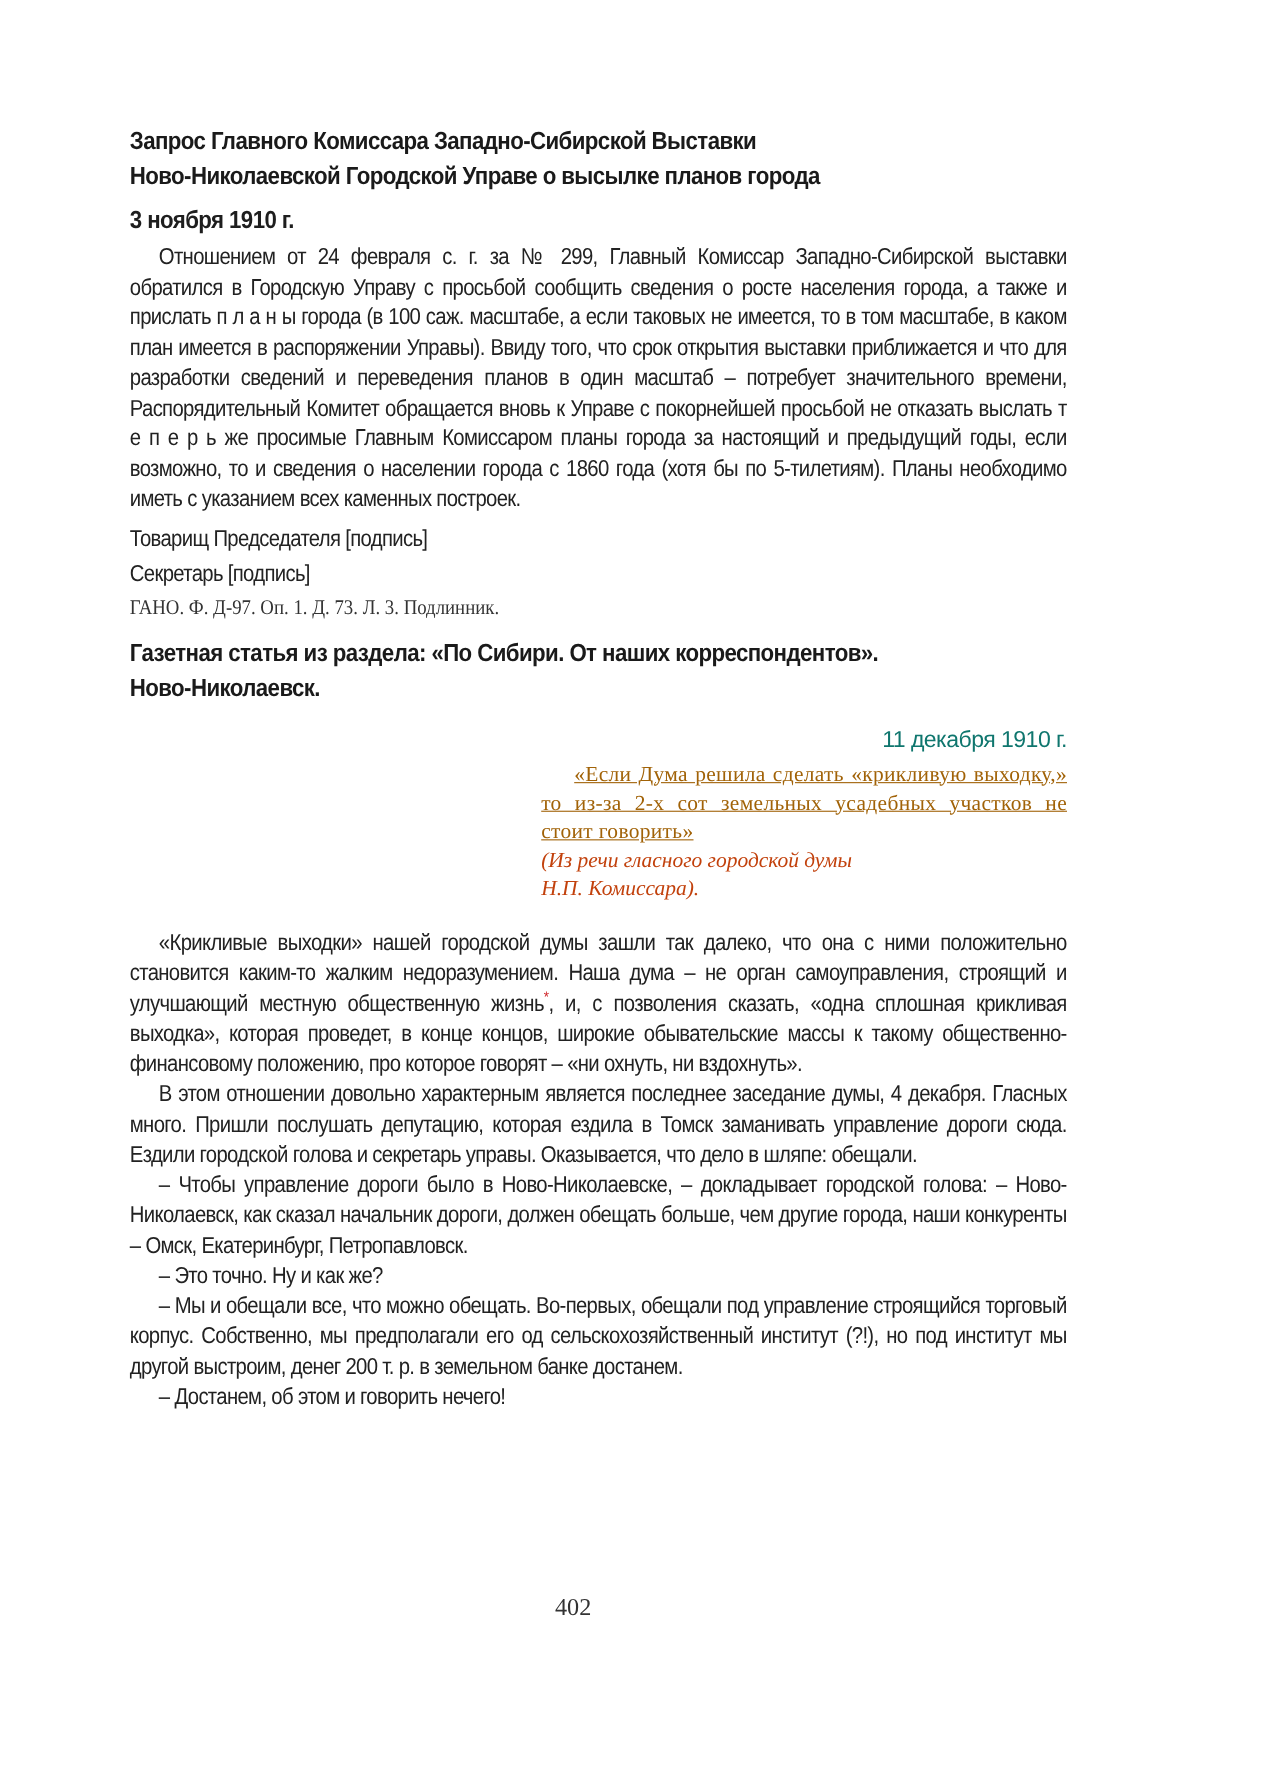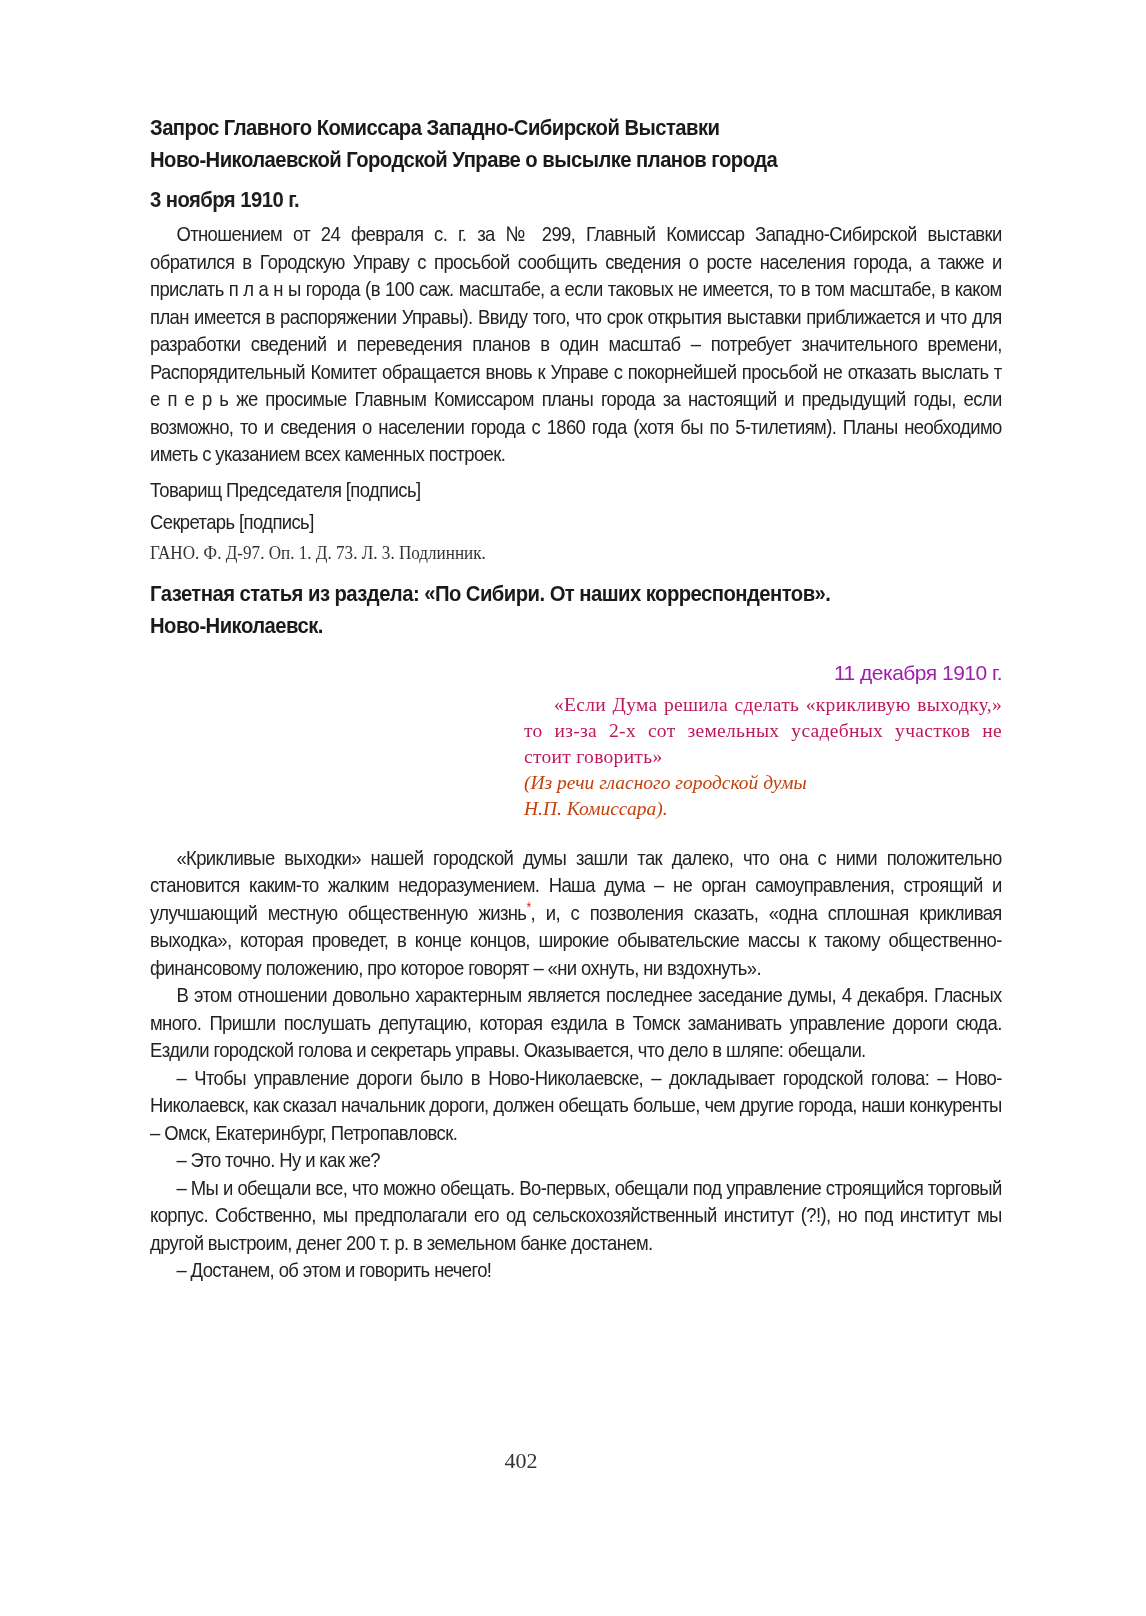--- a/index.html
+++ b/index.html
@@ -12,21 +12,20 @@
       height: 1616px;
       position: relative;
       overflow: hidden;
       color: #1e1e1e;
     }
     .page {
       position: absolute;
       left: 118px;
       top: 112px;
       width: 852px;
-      margin-left: 32px;
     }
     .heading {
       font-family: "Liberation Sans", "DejaVu Sans", sans-serif;
       font-weight: bold;
       font-size: 22.5px;
       line-height: 32px;
       letter-spacing: -0.6px;
       margin: 0;
       color: #1a1a1a;
       transform: scaleX(0.9);
@@ -74,36 +73,37 @@
       color: #333;
       transform: scaleX(0.9);
       transform-origin: left;
     }
     .article-date {
       font-family: "Liberation Sans", "DejaVu Sans", sans-serif;
       font-size: 21px;
       line-height: 30px;
       text-align: right;
       margin: 16px 0 4px 0;
-      color: #a21caf;
+      color: #0f766e;
       letter-spacing: -0.5px;
     }
     .epigraph {
       margin-left: 374px;
       width: 478px;
     }
     .epigraph-quote {
       font-family: "Liberation Serif", "DejaVu Serif", serif;
       font-size: 19.5px;
       line-height: 26px;
       text-align: justify;
       text-indent: 30px;
       margin: 0;
-      color: #be185d;
+      color: #a16207;
       letter-spacing: 0.3px;
+      text-decoration: underline;
     }
     .epigraph-source {
       font-family: "Liberation Serif", "DejaVu Serif", serif;
       font-style: italic;
       font-size: 19.5px;
       line-height: 26px;
       text-align: left;
       margin: 0;
       color: #c2410c;
     }

